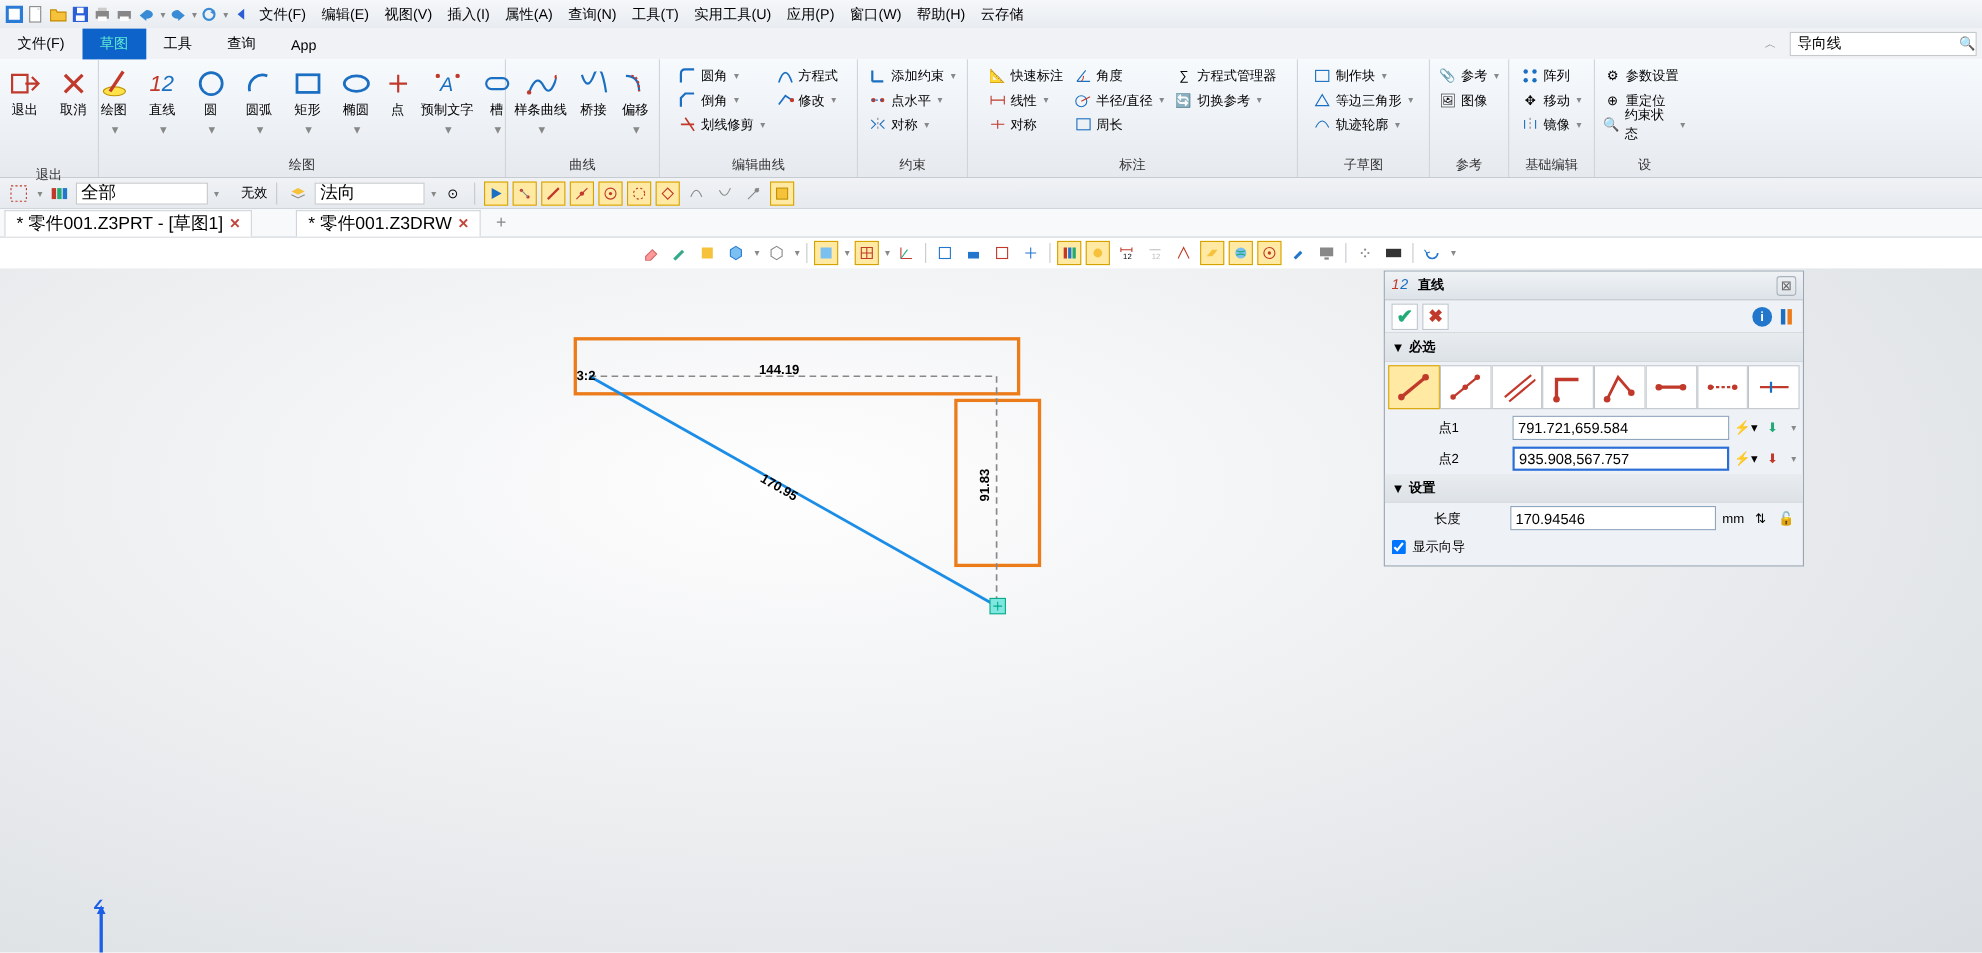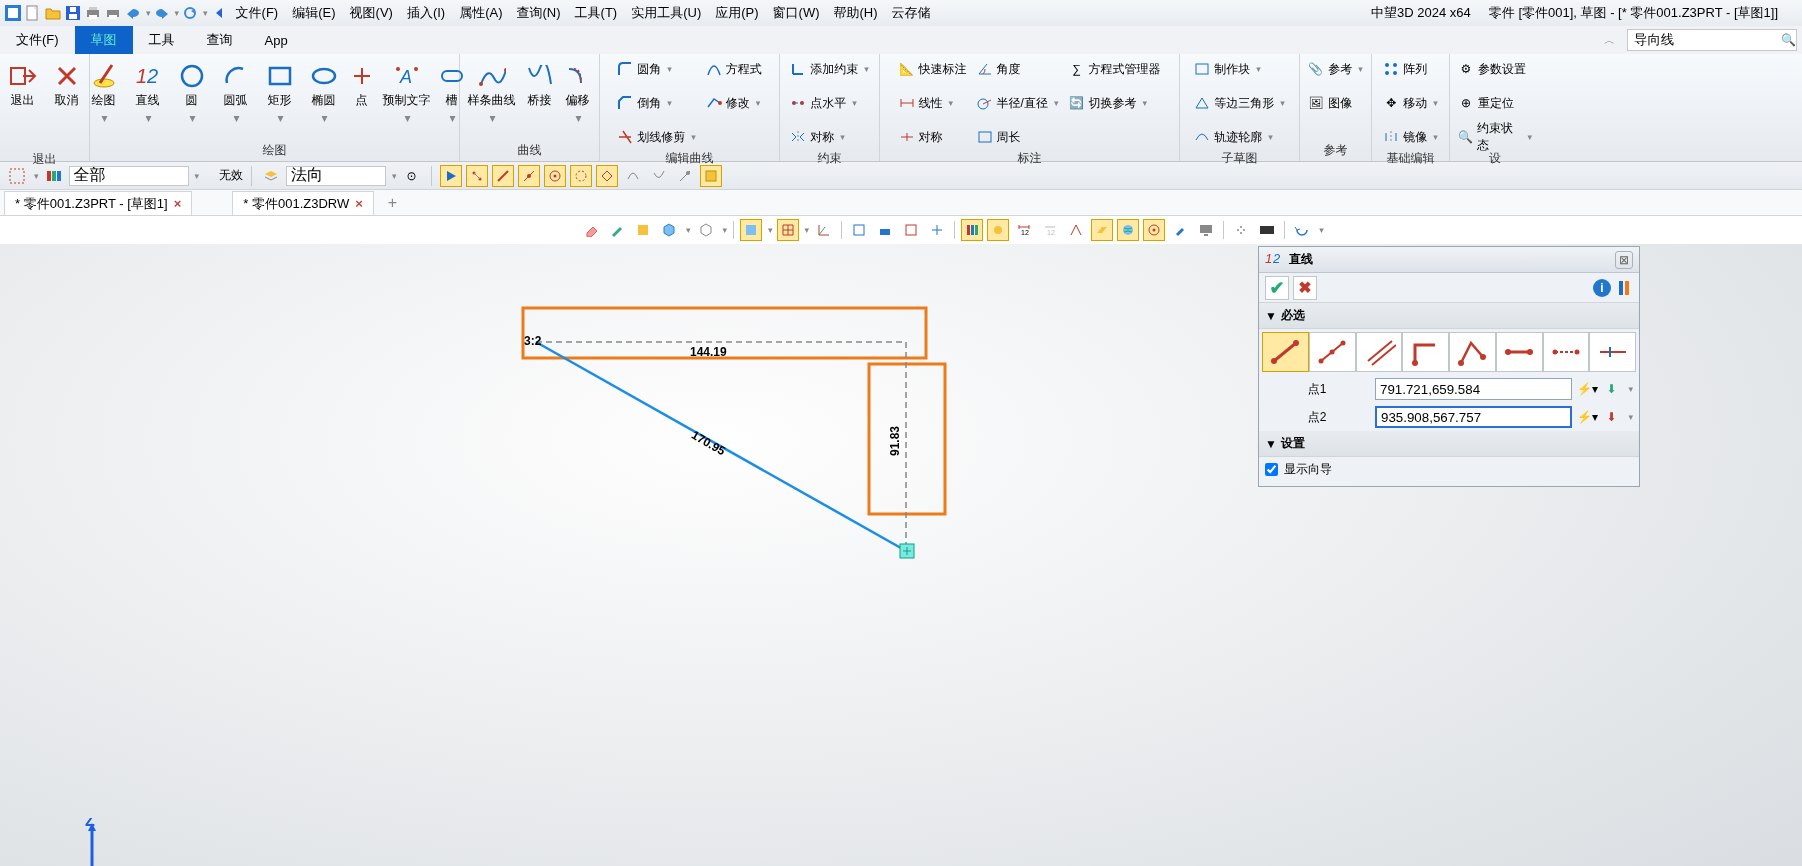--- a/index.html
+++ b/index.html
@@ -22,34 +22,34 @@
 
 .ribbon { height: 108px; background: linear-gradient(#f7fafd,#e6eaef); border-bottom: 1px solid #bfc6cc; display: flex; }
 .ribbon .group { border-right: 1px solid #cfd5da; padding: 2px 6px 0 6px; display: flex; flex-direction: column; align-items: center; }
 .ribbon .group .icons-row { display:flex; gap:4px; }
 .ribbon .group .label { font-size: 12px; color:#333; margin-top:auto; padding:2px 0;}
 .bigbtn { display:flex; flex-direction:column; align-items:center; width:40px; cursor:pointer; gap:2px;}
 .bigbtn .ico { width:28px; height:28px; display:flex; align-items:center; justify-content:center;}
 .bigbtn span { font-size:12px; white-space:nowrap;}
 .smallbtn { display:flex; align-items:center; gap:4px; cursor:pointer; font-size:12px; height:22px; padding:0 2px;}
 .smallbtn .ico { width:16px; height:16px; display:flex; align-items:center; justify-content:center;}
-.vcol { display:flex; flex-direction:column; gap:12px;}
+.vcol { display:flex; flex-direction:column; gap:0px;}
 .drop { color:#888; font-size:9px; margin-left:2px;}
 
 
 .quick-bar { height: 28px; background: linear-gradient(#f0f2f5,#e6eaef); border-bottom:1px solid #cfd5da; display:flex; align-items:center; gap:4px; padding: 0 6px;}
 .quick-bar .sep { width:1px; height:20px; background:#c5c9cc; margin:0 4px;}
 .quick-bar input { height:20px; border:1px solid #c5c9cc; padding:0 4px; font-size:16px;}
 .qbtn { width:22px;height:22px;border:1px solid transparent;display:flex;align-items:center;justify-content:center;cursor:pointer;}
 .qbtn.on { background:#ffe9a3; border-color:#d6a200;}
 .qbtn svg { display:block;}
 
 
 .doc-tabs { height: 26px; background:#f7f9fb; border-bottom:1px solid #cfd5da; display:flex; align-items:flex-end;}
-.doc-tab { height:24px; padding:0 10px; border:1px solid #cfd5da; border-bottom:none; background:#fff; font-size:13px; display:flex; align-items:center; gap:6px; margin-left:4px; cursor:pointer;}
+.doc-tab { height:24px; padding:0 10px; border:1px solid #cfd5da; border-bottom:none; background:#fff; font-size:16px; display:flex; align-items:center; gap:6px; margin-left:4px; cursor:pointer;}
 .doc-tab .x { color:#c0463e; font-weight:bold;}
 .doc-tab.plus { border:none; background:transparent; color:#888; font-size:16px;}
 
 
 .view-bar { height:28px; display:flex; align-items:center; gap:4px; justify-content:flex-start; padding-left:580px;}
 .view-bar .vbtn { width:22px; height:22px; border:1px solid transparent; display:flex; align-items:center; justify-content:center; cursor:pointer;}
 .view-bar .vbtn.on { background:#ffe9a3; border-color:#d6a200;}
 .view-bar .sep { width:1px; height:18px; background:#c5c9cc; margin:0 2px;}
 
 
@@ -143,24 +143,20 @@
   <span class="menu">视图(V)</span>
   <span class="menu">插入(I)</span>
   <span class="menu">属性(A)</span>
   <span class="menu">查询(N)</span>
   <span class="menu">工具(T)</span>
   <span class="menu">实用工具(U)</span>
   <span class="menu">应用(P)</span>
   <span class="menu">窗口(W)</span>
   <span class="menu">帮助(H)</span>
   <span class="menu">云存储</span>
-  <div class="title">
-    <span>中望3D 2024 x64</span>
-    <span>零件 [零件001], 草图 - [* 零件001.Z3PRT - [草图1]]</span>
-  </div>
 </div>
 
 <div class="tab-bar">
   <div class="tab">文件(F)</div>
   <div class="tab active">草图</div>
   <div class="tab">工具</div>
   <div class="tab">查询</div>
   <div class="tab">App</div>
   <div class="search-wrap">
     <span class="chev">︿</span>
@@ -838,21 +834,21 @@
 
     <line x1="536" y1="98" x2="906" y2="98" stroke="#888" stroke-width="1.5" stroke-dasharray="6 4"></line>
     <line x1="906" y1="98" x2="906" y2="308" stroke="#888" stroke-width="1.5" stroke-dasharray="6 4"></line>
 
     <line x1="536" y1="98" x2="908" y2="308" stroke="#1b8de6" stroke-width="2.5"></line>
 
     <rect x="900" y="300" width="14" height="14" fill="#7fe6e0" stroke="#0a8"></rect>
     <path d="M903 307h8M907 303v8" stroke="#0a8"></path>
   </svg>
   <div class="dim" style="left:524px;top:90px;">3:2</div>
-  <div class="dim" style="left:690px;top:101px;">144.19</div>
+  <div class="dim" style="left:690px;top:85px;">144.19</div>
   <div class="dim" style="left:690px;top:192px;transform:rotate(30deg);">170.95</div>
   <div class="dim" style="left:880px;top:190px;transform:rotate(-90deg);">91.83</div>
 
   <svg class="axis" width="50" height="70">
     <line x1="10" y1="60" x2="10" y2="10" stroke="#1b5fe6" stroke-width="3"></line>
     <path d="M10 5l-4 8h8z" fill="#1b5fe6"></path>
     <text x="3" y="8" font-size="16" fill="#1b5fe6" font-weight="bold">Z</text>
     <circle cx="10" cy="60" r="4" fill="#c0392b"></circle>
   </svg>
 
@@ -942,18 +938,25 @@
         <span class="drop">▾</span>
     </div>
     <div class="field-row">
       <label>点2</label>
       <input style="border: 2px solid rgb(42, 111, 214);" value="935.908,567.757">
       <span class="mini">⚡▾</span>
       <span class="mini" style="color:#c0392b;">⬇</span>
         <span class="drop">▾</span>
     </div>
     <div class="sect">▼ <span>设置</span></div>
+    <div class="field-row">
+      <label>长度</label>
+      <input value="170.94546" style="">
+      <span>mm</span>
+      <span class="mini">⇅</span>
+      <span class="mini" style="color:#d6a200;">🔓</span>
+    </div>
     <div class="cb">
       <input type="checkbox" checked="" style="">
       <span>显示向导</span>
     </div>
   </div>
 </div>
 
 </body></html>

